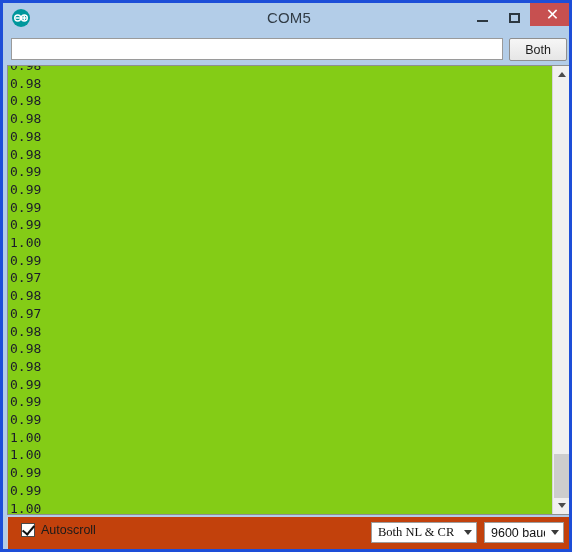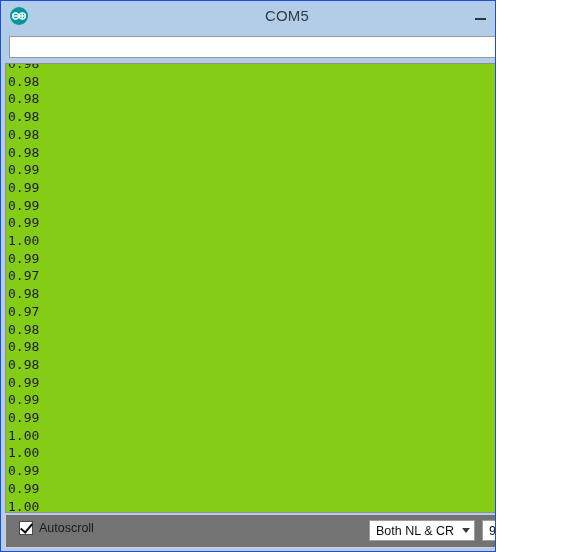--- a/index.html
+++ b/index.html
@@ -9,25 +9,25 @@
     background: #ffffff;
   }
   body {
     font-family: "Liberation Sans", sans-serif;
     -webkit-font-smoothing: antialiased;
   }
 
   
   .window {
     position: relative;
-    width: 496px;
+    width: 572px;
     height: 552px;
     box-sizing: border-box;
     background: #b3cde8;
-    border: 1px solid #1d4ed8;
+    border: 3px solid #1d4ed8;
     overflow: hidden;
   }
 
   
   .titlebar {
     position: absolute;
     left: 0; top: 0;
     width: 572px;
     height: 30px;
     background: #b3cde8;
@@ -190,21 +190,21 @@
     height: 44px;
     background: #cdcdcd;
   }
 
   
   .bottombar {
     position: absolute;
     left: 4px; top: 514px;
     width: 564px;
     height: 33px;
-    background: #737373;
+    background: #c2410c;
     border-left: 1px solid #cfcfcf;
     border-right: 1px solid #cfcfcf;
     border-bottom: 1px solid #cfcfcf;
     box-sizing: border-box;
   }
   .autoscroll {
     position: absolute;
     left: 13px; top: 6px;
     display: flex;
     align-items: center;
@@ -237,21 +237,21 @@
     border: 1px solid #9d9d9d;
     background: #ffffff;
     display: flex;
     align-items: center;
     justify-content: space-between;
     padding: 0 4px 0 6px;
     font-size: 12.5px;
     color: #111111;
     cursor: default;
   }
-  .combo.line-ending { left: 363px; width: 106px; }
+  .combo.line-ending { left: 363px; width: 106px; font-family: Liberation Serif, serif; }
   .combo.baud        { left: 476px; width: 80px; }
   .combo .chev {
     width: 0; height: 0;
     border-left: 4px solid transparent;
     border-right: 4px solid transparent;
     border-top: 5px solid #3a3a3a;
     margin-left: 6px;
     flex: 0 0 auto;
   }
   .combo .combo-val { white-space: nowrap; overflow: hidden; }

